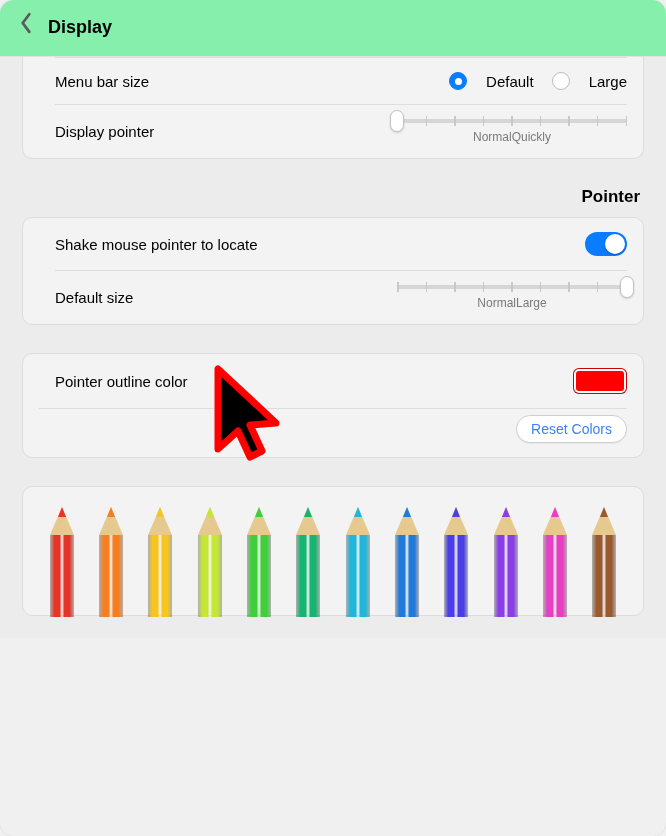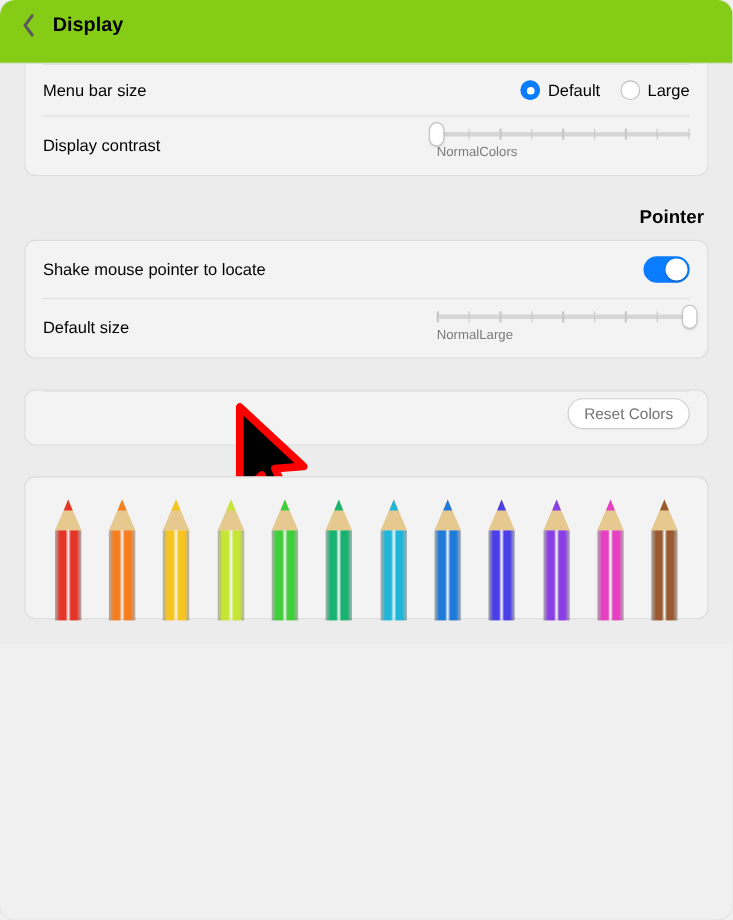--- a/index.html
+++ b/index.html
@@ -7,23 +7,23 @@
     font-family: -apple-system, BlinkMacSystemFont, "Segoe UI", Helvetica, Arial, sans-serif;
     background: #f0f0f0;
     width: 666px;
     height: 836px;
     overflow: hidden;
     border-radius: 14px;
     box-shadow: 0 0 0 1px rgba(0,0,0,0.05);
   }
   .header {
     display: flex;
-    align-items: flex-start;
+    align-items: flex-end;
     padding: 12px 18px 18px 18px;
-    background: #84cc16;
+    background: #86efac;
     border-bottom: 1px solid #e2e2e2;
     gap: 14px;
   }
   .back-chevron svg { width: 16px; height: 22px; }
   .title {
     font-size: 18px;
     font-weight: 700;
     color: #000;
   }
   .content {
@@ -34,36 +34,37 @@
     background: #f3f3f3;
     border: 1px solid #dcdcdc;
     border-radius: 10px;
     padding: 0 16px;
     margin-bottom: 28px;
   }
   .row {
     display: flex;
     align-items: center;
     padding: 14px 0;
+    margin-left: 16px;
   }
   .row + .row, .row.sep { border-top: 1px solid #dedede; }
   .label { font-size: 15px; color: #000; }
   .sublabel { font-size: 13px; color: #8a8a8a; margin-top: 3px; }
   .grow { flex: 1; }
   .section-h {
     font-size: 17px;
     font-weight: 700;
     color: #000;
     margin: 0 4px 10px 4px;
     text-align: right;
   }
 
   
   .radio-group { display: flex; gap: 18px; align-items: center; }
-  .radio-item { display: flex; align-items: center; gap: 7px; }
+  .radio-item { display: flex; align-items: center; gap: 19px; }
   .radio {
     width: 18px; height: 18px; border-radius: 50%;
     border: 1px solid #bdbdbd; background: #fff;
     display: inline-flex; align-items: center; justify-content: center;
   }
   .radio.checked { border-color: #0a7cff; background: #0a7cff; }
   .radio.checked::after { content:""; width:7px; height:7px; border-radius:50%; background:#fff; }
   .radio-lbl { font-size: 15px; color: #000; }
 
   
@@ -85,33 +86,33 @@
   }
   .slider-ticks {
     position:absolute; left:0; right:0; top:-3px; display:flex; justify-content:space-between;
   }
   .slider-ticks span { width:1.5px; height:10px; background:#c8c8c8; }
   .slider-knob {
     position:absolute; top:50%; transform:translate(-50%,-50%);
     width:14px; height:22px; border-radius:7px; background:#fff;
     border:1px solid #c2c2c2; box-shadow:0 1px 2px rgba(0,0,0,0.15);
   }
-  .slider-labels { width:230px; display:flex; justify-content:flex-start; font-size:12px; color:#7a7a7a; margin-top:7px; }
+  .slider-labels { width:230px; display:flex; justify-content:center; font-size:12px; color:#7a7a7a; margin-top:7px; }
 
   
   .swatch {
     width: 54px; height: 26px; border-radius: 6px;
     border: 1px solid rgba(0,0,0,0.2);
     box-shadow: inset 0 0 0 2px #fff;
   }
 
   
   .btn {
     border: 1px solid #cfcfcf; background: #fff; border-radius: 14px;
-    padding: 5px 14px; font-size: 14px; color:#737373;
+    padding: 5px 14px; font-size: 14px; color:#3b82f6;
     box-shadow: 0 1px 1px rgba(0,0,0,0.05);
   }
   .btn-row { display:flex; justify-content:flex-end; padding: 6px 0 14px 0; border-top:1px solid #dedede; }
 
   
   .pencils-panel {
     background:#f3f3f3; border:1px solid #dcdcdc; border-radius:10px;
     padding: 10px 8px 0 8px;
     height: 130px;
     overflow: visible;
@@ -168,40 +169,40 @@
           <span class="radio-lbl">Default</span>
         </div>
         <div class="radio-item">
           <span class="radio"></span>
           <span class="radio-lbl">Large</span>
         </div>
       </div>
     </div>
 
     <div class="row sep">
-      <div class="label">Display contrast</div>
+      <div class="label">Display pointer</div>
       <div class="grow"></div>
       <div class="slider-wrap">
         <div class="slider-track">
           <div class="slider-ticks">
               <span></span>
               <span></span>
               <span></span>
               <span></span>
               <span></span>
               <span></span>
               <span></span>
               <span></span>
               <span></span>
             </div>
           <div class="slider-knob" id="knob-contrast" style="left: 0%;"></div>
         </div>
         <div class="slider-labels">
           <span>Normal</span>
-          <span>Colors</span>
+          <span>Quickly</span>
         </div>
       </div>
     </div>
   </div>
 
   <div class="section-h">Pointer</div>
   <div class="panel">
     <div class="row">
       <div>
         <div class="label">Shake mouse pointer to locate</div>
@@ -229,20 +230,25 @@
         </div>
         <div class="slider-labels">
           <span>Normal</span>
           <span>Large</span>
         </div>
       </div>
     </div>
   </div>
 
   <div class="panel" style="position:relative;">
+    <div class="row">
+      <div class="label">Pointer outline color</div>
+      <div class="grow"></div>
+      <div class="swatch" id="sw-outline" style="background: rgb(255, 0, 0);"></div>
+    </div>
     <div class="btn-row">
       <button class="btn">Reset Colors</button>
     </div>
 
     <svg class="cursor-deco" style="left:175px; top:5px;" width="100" height="120" viewBox="0 0 100 120">
       <path d="M20 10 L20 90 L40 72 L52 98 L64 92 L52 66 L78 64 Z" fill="#000" stroke="#ff0000" stroke-width="7" stroke-linejoin="round"></path>
     </svg>
   </div>
 
   <div class="pencils-panel">

